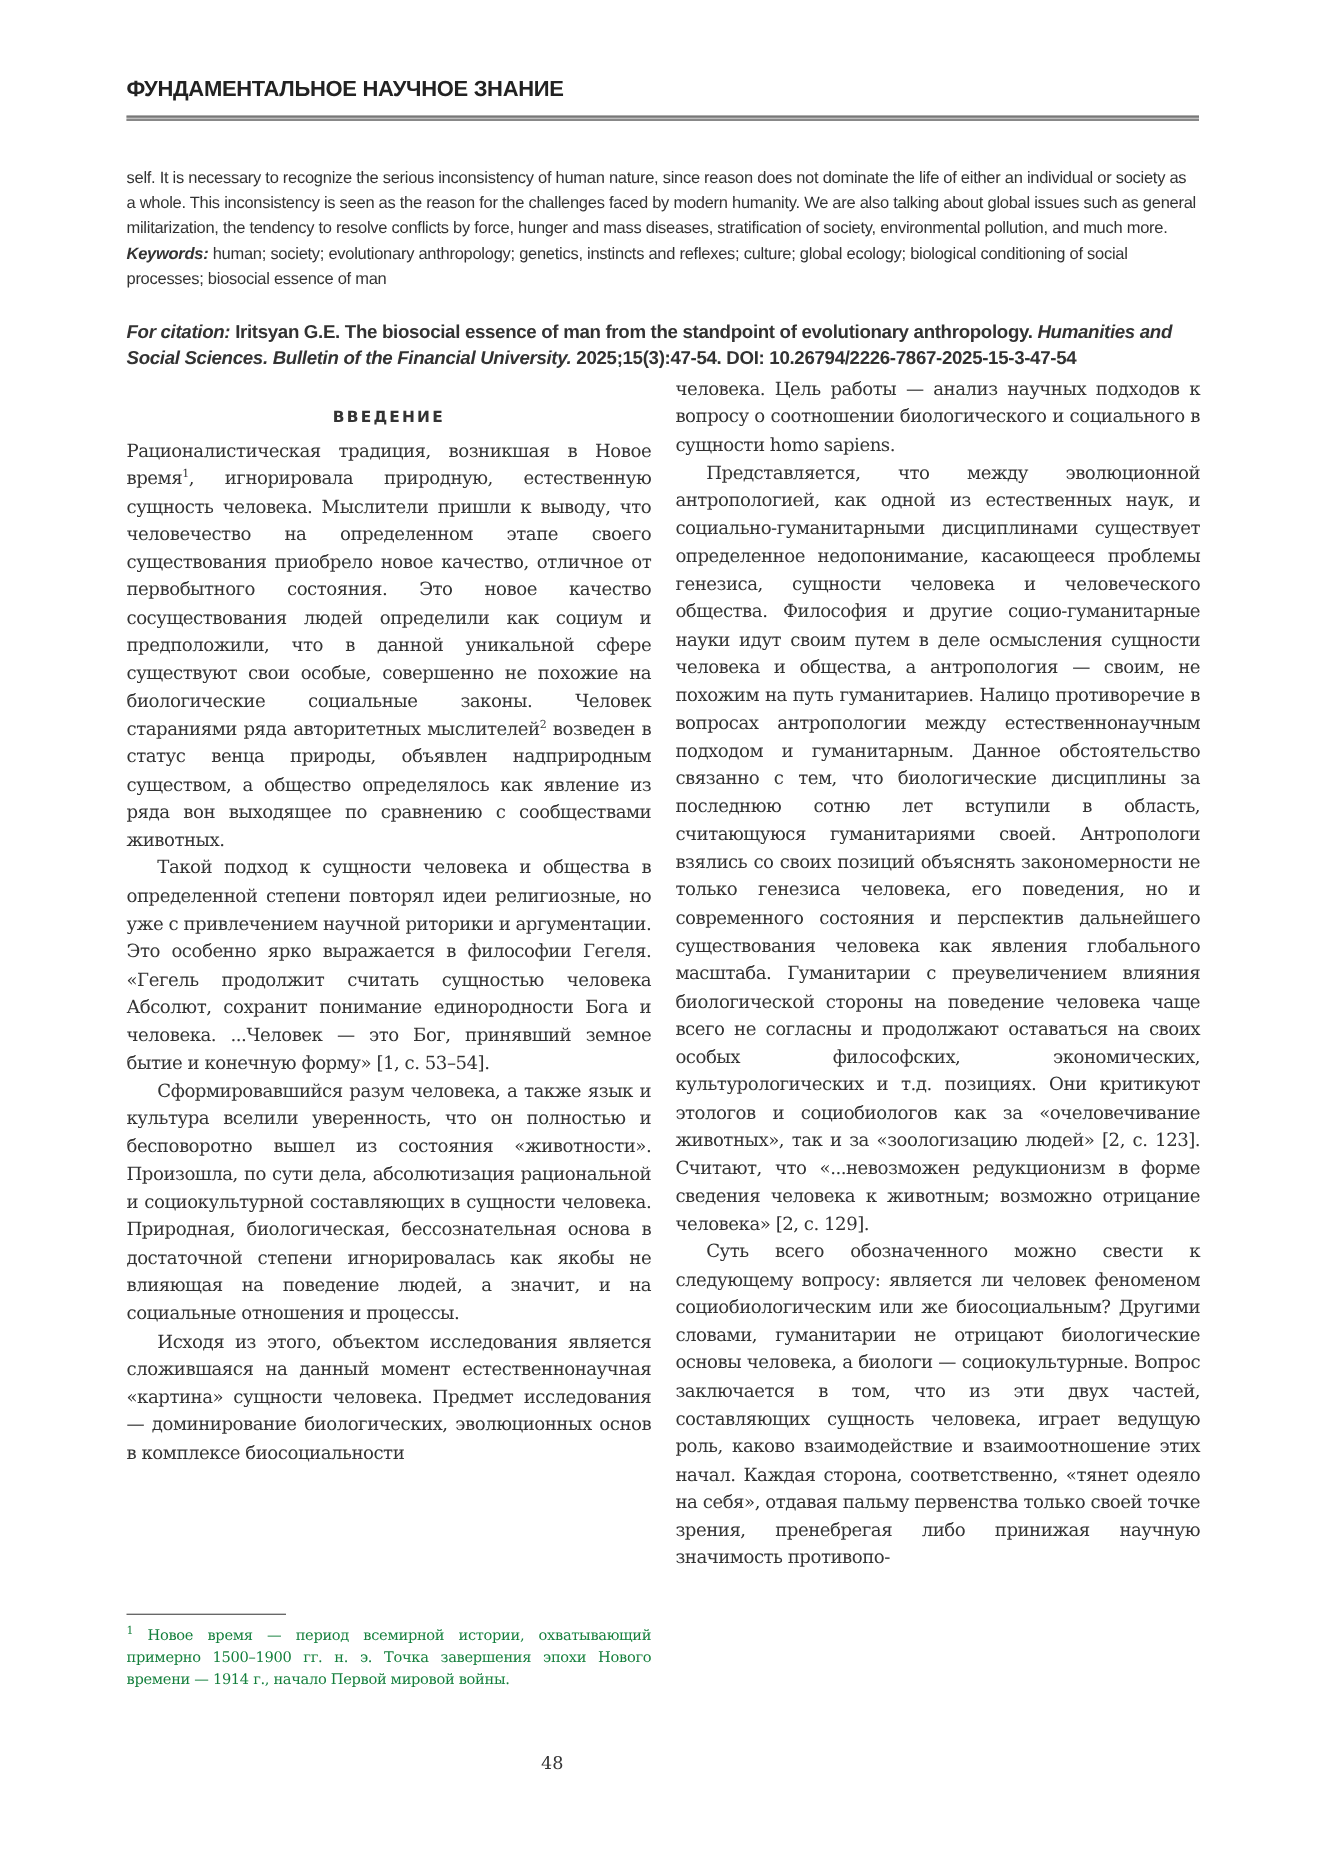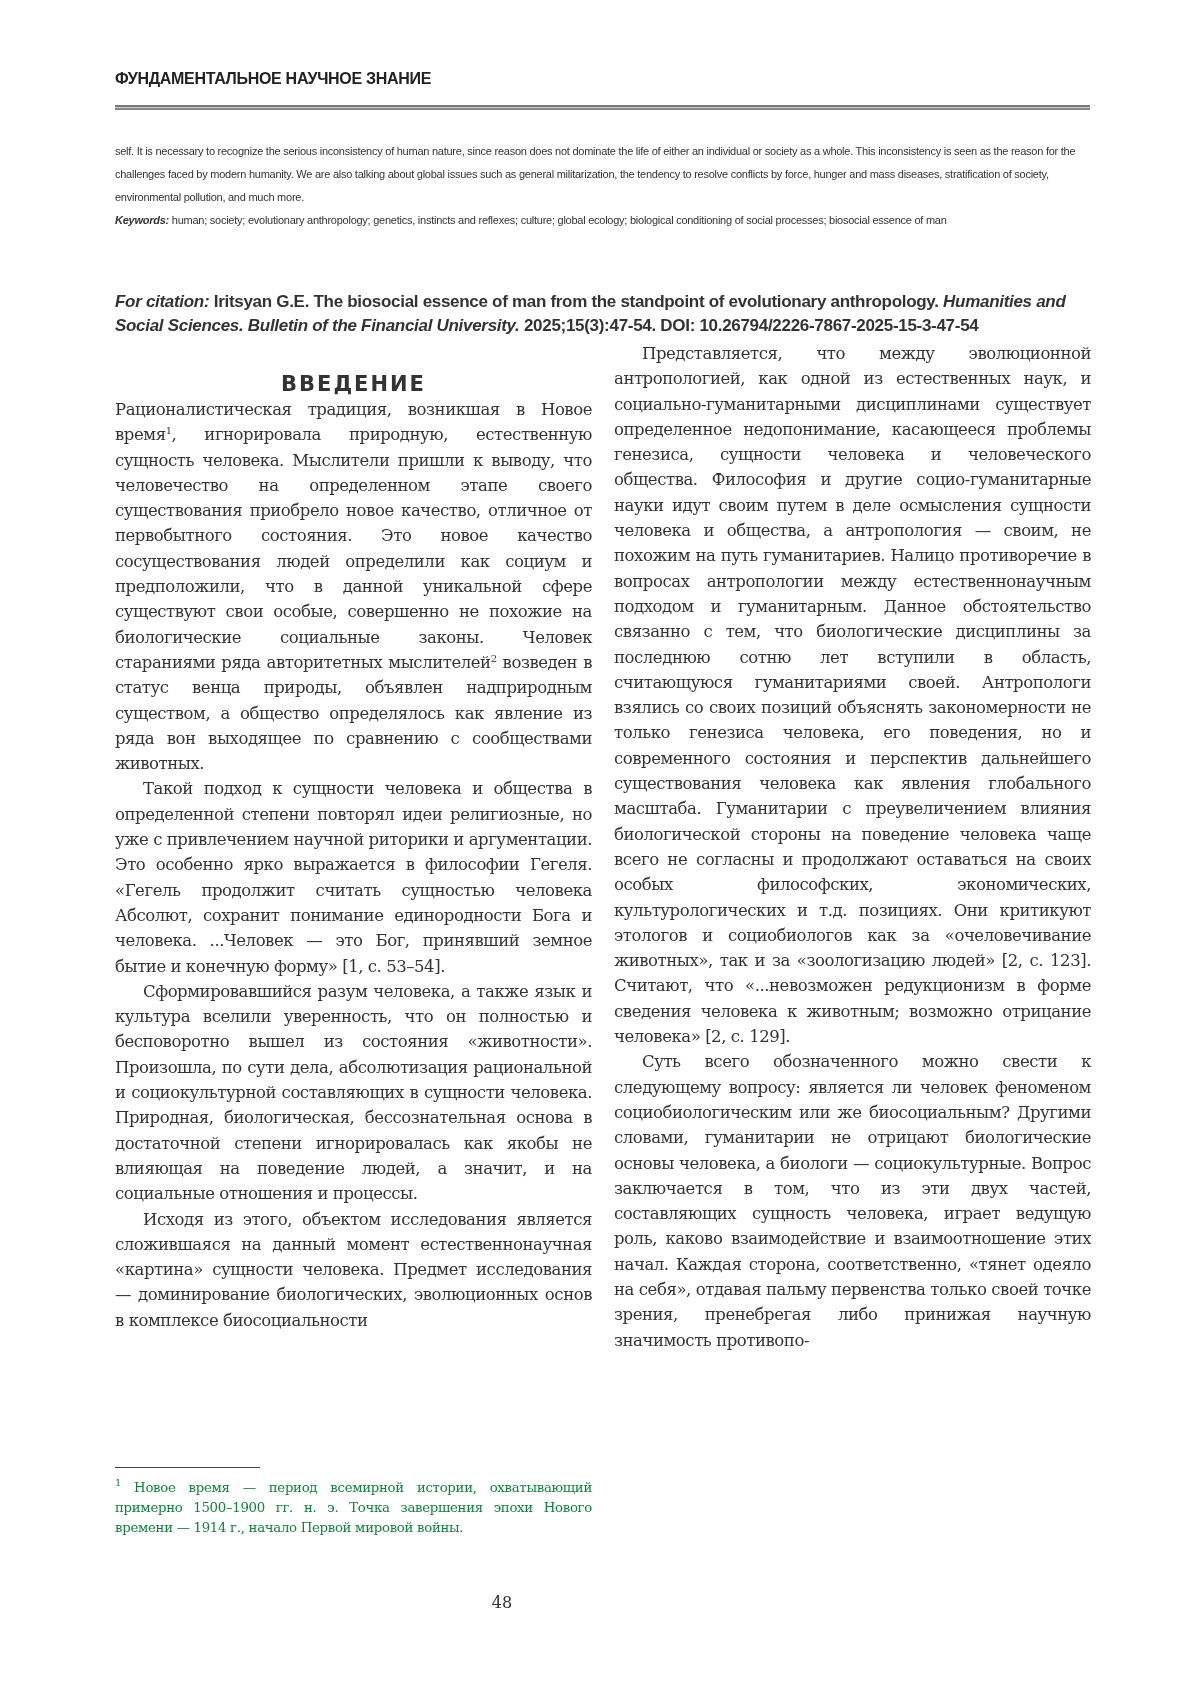--- a/index.html
+++ b/index.html
@@ -1,30 +1,30 @@
 <!DOCTYPE html>
 <html><head>
   <meta charset="utf-8">
   <style>
     html, body { margin: 0; padding: 0; background: #ffffff; }
     body { width: 1200px; height: 1697px; position: relative; overflow: hidden; color: #222; }
     .page { position: absolute; left: 0; top: 0; width: 1200px; height: 1697px; }
     .running-head {
       position: absolute; left: 115px; top: 70px;
       font-family: "Liberation Sans", sans-serif; font-weight: bold;
-      font-size: 16px; letter-spacing: -0.3px; color: #222;
+      font-size: 20px; letter-spacing: -0.3px; color: #222;
     }
     .head-rule {
       position: absolute; left: 115px; top: 105px; width: 975px; height: 5px;
       border-top: 2px solid #777; border-bottom: 2px solid #888; box-sizing: border-box;
       background: #ccc;
     }
     .abstract {
-      position: absolute; left: 115px; top: 140px; width: 975px;
-      font-family: "Liberation Sans", sans-serif; font-size: 11px; line-height: 23px;
+      position: absolute; left: 115px; top: 150px; width: 975px;
+      font-family: "Liberation Sans", sans-serif; font-size: 15px; line-height: 23px;
       color: #333; letter-spacing: -0.25px;
     }
     .abstract p { margin: 0; }
     .kw-label { font-weight: bold; font-style: italic; }
     .citation {
       position: absolute; left: 115px; top: 290px; width: 975px;
       font-family: "Liberation Sans", sans-serif; font-size: 17px; line-height: 24px;
       font-weight: bold; color: #333; letter-spacing: -0.3px;
     }
     .citation .it { font-style: italic; }
@@ -32,21 +32,21 @@
       position: absolute; top: 370px; width: 477px;
       font-family: "DejaVu Serif", serif; font-size: 16.5px; line-height: 25.3px;
       color: #333; text-align: justify; letter-spacing: -0.45px;
     }
     .col-left { left: 115px; }
     .col-right { left: 614px; top: 370px; }
     .col p { margin: 0; }
     .col p.indent { text-indent: 28px; }
     .section-title {
       position: absolute; left: 115px; top: 372px; width: 477px; text-align: center;
-      font-family: "DejaVu Sans", sans-serif; font-weight: bold; font-size: 21px;
+      font-family: "DejaVu Sans", sans-serif; font-weight: bold; font-size: 14px;
       letter-spacing: 2px; color: #333;
     }
     sup { font-size: 10px; line-height: 0; vertical-align: 6px; }
     .fn-rule {
       position: absolute; left: 115px; top: 1467px; width: 145px; height: 0;
       border-top: 1px solid #444;
     }
     .footnotes {
       position: absolute; left: 115px; top: 1478px; width: 477px;
       font-family: "DejaVu Serif", serif; font-size: 13.3px; line-height: 20px;
@@ -83,18 +83,19 @@
     <p class="indent">Сформировавшийся разум человека, а также язык и культура вселили уверенность, что он полностью и бесповоротно вышел из состояния «животности». Произошла, по сути дела, абсолютизация рациональной и социокультурной составляющих в сущности человека. Природная, биологическая, бессознательная основа в достаточной степени игнорировалась как якобы не влияющая на поведение людей, а значит, и на социальные отношения и процессы.</p>
     <p class="indent">Исходя из этого, объектом исследования является сложившаяся на данный момент естественнонаучная «картина» сущности человека. Предмет исследования — доминирование биологических, эволюционных основ в комплексе биосоциальности</p>
   </div>
 
   <div class="fn-rule"></div>
   <div class="footnotes">
     <p><sup>1</sup><span> Новое время — период всемирной истории, охватывающий примерно 1500–1900 гг. н. э. Точка завершения эпохи Нового времени — 1914 г., начало Первой мировой войны.</span></p>
   </div>
 
   <div class="col col-right" style="top: 341px;">
+    <p>человека. Цель работы — анализ научных подходов к вопросу о соотношении биологического и социального в сущности homo sapiens.</p>
     <p class="indent">Представляется, что между эволюционной антропологией, как одной из естественных наук, и социально-гуманитарными дисциплинами существует определенное недопонимание, касающееся проблемы генезиса, сущности человека и человеческого общества. Философия и другие социо-гуманитарные науки идут своим путем в деле осмысления сущности человека и общества, а антропология — своим, не похожим на путь гуманитариев. Налицо противоречие в вопросах антропологии между естественнонаучным подходом и гуманитарным. Данное обстоятельство связанно с тем, что биологические дисциплины за последнюю сотню лет вступили в область, считающуюся гуманитариями своей. Антропологи взялись со своих позиций объяснять закономерности не только генезиса человека, его поведения, но и современного состояния и перспектив дальнейшего существования человека как явления глобального масштаба. Гуманитарии с преувеличением влияния биологической стороны на поведение человека чаще всего не согласны и продолжают оставаться на своих особых философских, экономических, культурологических и т.д. позициях. Они критикуют этологов и социобиологов как за «очеловечивание животных», так и за «зоологизацию людей» [2, с. 123]. Считают, что «...невозможен редукционизм в форме сведения человека к животным; возможно отрицание человека» [2, с. 129].</p>
     <p class="indent">Суть всего обозначенного можно свести к следующему вопросу: является ли человек феноменом социобиологическим или же биосоциальным? Другими словами, гуманитарии не отрицают биологические основы человека, а биологи — социокультурные. Вопрос заключается в том, что из эти двух частей, составляющих сущность человека, играет ведущую роль, каково взаимодействие и взаимоотношение этих начал. Каждая сторона, соответственно, «тянет одеяло на себя», отдавая пальму первенства только своей точке зрения, пренебрегая либо принижая научную значимость противопо-</p>
   </div>
 
   <div class="page-number">48</div>
 </div>
 
 </body></html>

